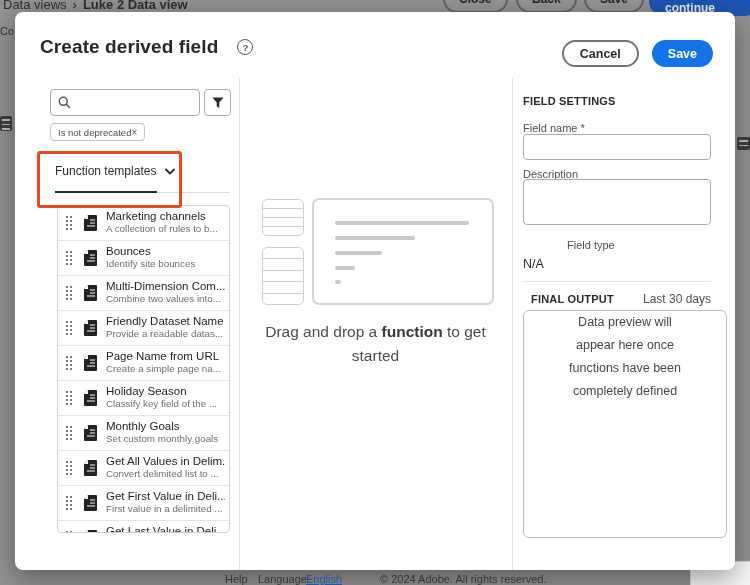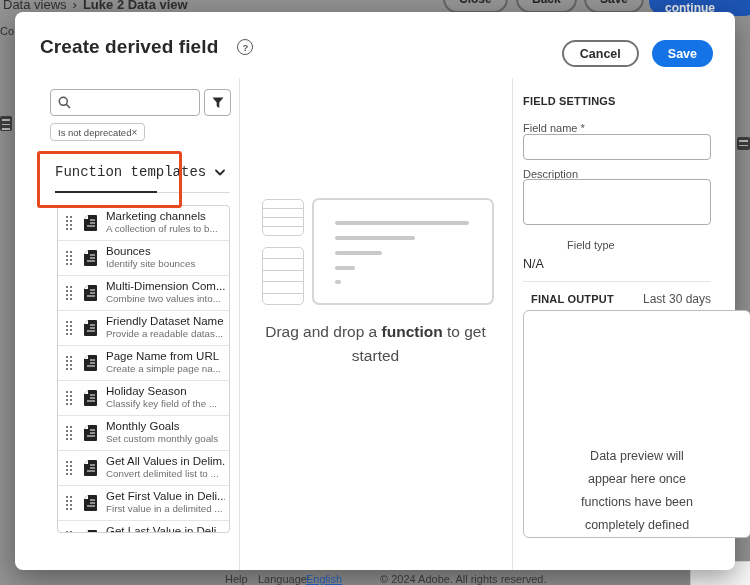--- a/index.html
+++ b/index.html
@@ -41,21 +41,21 @@
     border-radius:4px; background:#fff; display:flex; align-items:center; padding-left:7px; }
   .search-box input { border:none; outline:none; width:115px; font-size:12px; margin-left:6px; font-family:inherit; }
   .filter-btn { position:absolute; left:189px; top:77px; width:27px; height:27px; border:1px solid #acacac;
     border-radius:4px; background:#fff; display:flex; align-items:center; justify-content:center; cursor:pointer; }
   .tag { position:absolute; left:35px; top:111px; height:18px; display:inline-flex; align-items:center; gap:0;
     border:1px solid #c6c6c6; border-radius:4px; background:#fff; padding:8px 7px; font-size:9.5px; color:#4e4e4e; }
   .tag .x { font-size:10px; color:#5a5a5a; cursor:pointer; }
   .annotation-rect { position:absolute; left:22px; top:139px; width:145px; height:57px;
     border:3px solid #e8491f; border-radius:3px; pointer-events:none; z-index:6; }
   .dropdown { position:absolute; left:40px; top:152px; display:flex; align-items:center; gap:9px;
-    font-size:14px; color:#2b2b2b; cursor:pointer;font-family:Liberation Mono, monospace; }
+    font-size:12px; color:#2b2b2b; cursor:pointer; }
   .tab-line-gray { position:absolute; left:40px; top:180px; width:175px; height:1px; background:#d9d9d9; }
   .tab-line-black { position:absolute; left:40px; top:179px; width:102px; height:2px; background:#2b2b2b; }
 
   .tmpl-list { position:absolute; left:42px; top:193px; width:173px; height:328px; border:1px solid #d2d2d2;
     border-radius:4px; background:#fff; overflow:hidden; }
   .tmpl-row { position:relative; height:35px; padding:4px 4px 0 48px; border-bottom:1px solid #e5e5e5; cursor:grab; }
   .tmpl-row:last-child { border-bottom:none; }
   .tmpl-row .handle { position:absolute; left:8px; top:10px; }
   .tmpl-row .doc { position:absolute; left:26px; top:9px; }
   .tmpl-title { font-size:11.5px; line-height:13px; color:#1f1f1f; font-weight:500; white-space:nowrap; overflow:hidden; }
@@ -79,22 +79,22 @@
   .field-label { position:absolute; font-size:11px; color:#4f4f4f; }
   .text-input { position:absolute; left:508px; width:188px; height:26px; border:1px solid #acacac;
     border-radius:4px; font-family:inherit; font-size:12px; padding:0 8px; outline:none; background:#fff; }
   .text-area { position:absolute; left:508px; top:167px; width:188px; height:46px; border:1px solid #acacac;
     border-radius:4px; font-family:inherit; font-size:12px; padding:5px 8px; resize:none; outline:none; background:#fff; }
   .type-value { position:absolute; left:508px; top:245px; font-size:12.5px; color:#2b2b2b; }
   .h-divider { position:absolute; left:508px; top:269px; width:188px; height:1px; background:#e4e4e4; }
   .final-row { position:absolute; left:508px; top:280px; width:188px; display:flex; justify-content:space-between;
     align-items:baseline;padding-left:8px; }
   .final-row .range { font-size:12px; color:#4f4f4f; }
-  .preview-box { position:absolute; left:508px; top:298px; width:228px; height:228px; border:1px solid #bdbdbd;
-    border-radius:6px; display:flex; align-items:flex-end; justify-content:center; background:#fff; }
+  .preview-box { position:absolute; left:508px; top:298px; width:204px; height:228px; border:1px solid #bdbdbd;
+    border-radius:6px; display:flex; align-items:flex-start; justify-content:center; background:#fff; }
   .preview-box p { width:132px; text-align:center; font-size:12.5px; line-height:1.85; color:#474747; }
 </style>
 </head>
 <body>
 
 <div id="stage">
 
   <div class="bg-breadcrumb">
     <span>Data views</span>
     <span>›</span>

